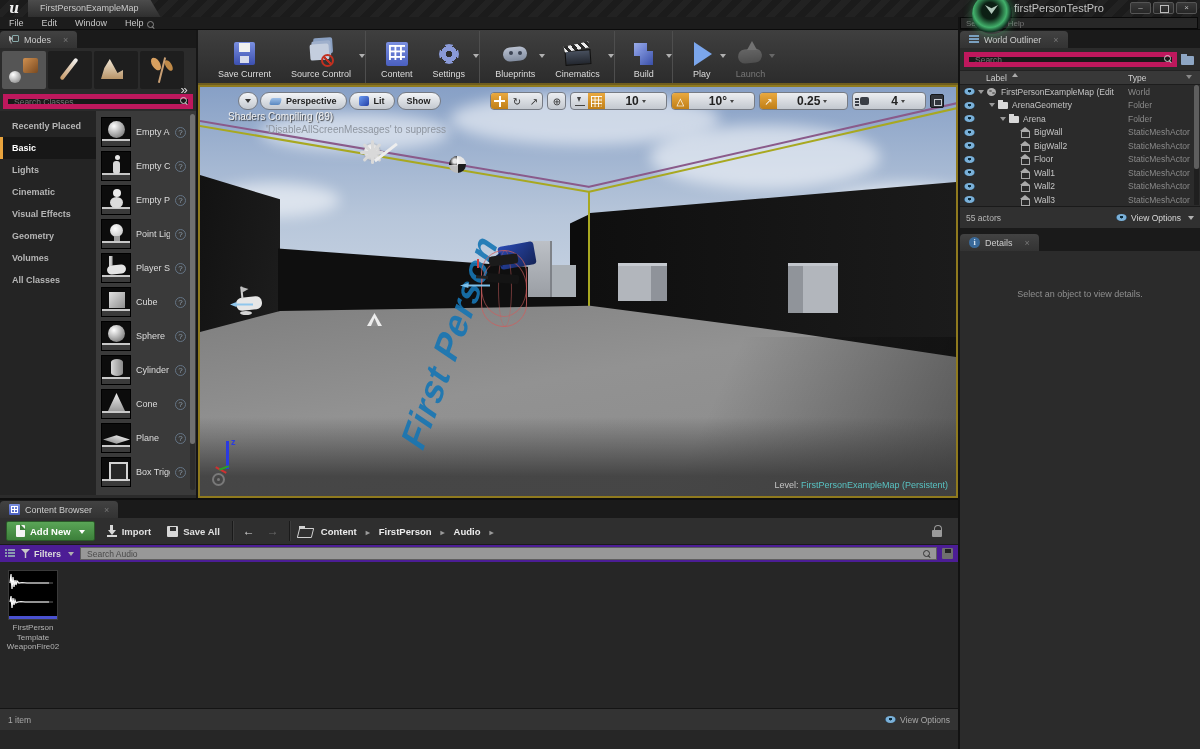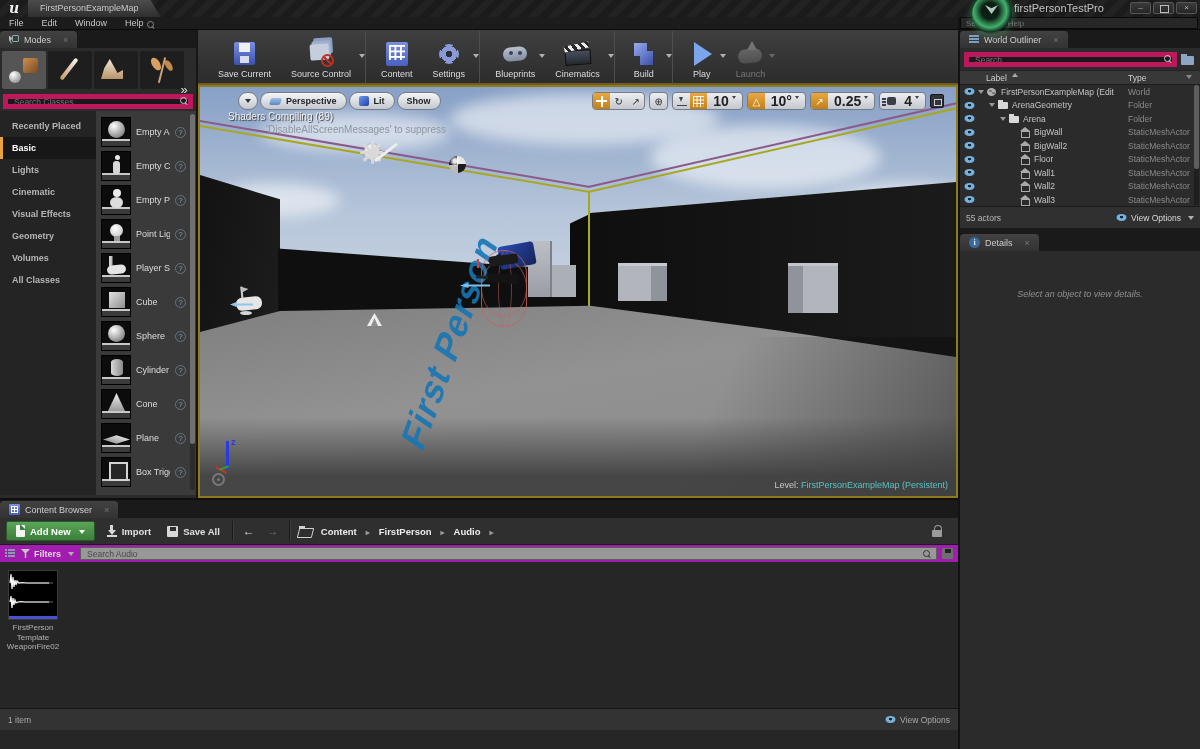--- a/index.html
+++ b/index.html
@@ -200,21 +200,21 @@
     padding:0 9px; gap:5px; }
   .vp-pill .dcaret { width:0; height:0; border:3px solid transparent; border-top:4px solid #333; margin-top:3px; }
   .persp-ico { width:11px; height:7px; background:linear-gradient(#9ec0e8,#5a88c0); border-radius:2px; transform:skewX(-16deg); }
   .lit-ico { width:10px; height:10px; background:linear-gradient(135deg,#6a9af0,#2440a8); border-radius:2px; }
   .vp-tools { position:absolute; right:12px; top:5px; display:flex; gap:4px; align-items:center; z-index:5; }
   .tool-group { display:flex; background:linear-gradient(#eceef1,#c3c8cf); border:1px solid #767b84;
     border-radius:4px; overflow:hidden; height:18px; align-items:stretch; }
   .tool { min-width:17px; display:flex; align-items:center; justify-content:center; font-size:10px;
     color:#2e2e2e; padding:0 2px; }
   .tool.active { background:linear-gradient(#eaa93f,#c07f17); color:#fff; }
-  .tool-val { display:flex; font-weight:bold; font-size:14px; color:#222; padding:0 6px; gap:3px; }
+  .tool-val { display:flex; align-items:center; font-weight:bold; font-size:12px; color:#222; padding:0 20px; gap:3px; }
   .tool-val .dcaret { width:0; height:0; border:2.5px solid transparent; border-top:3.5px solid #444; margin-top:3px; }
   .move-ico { position:relative; width:11px; height:11px; }
   .move-ico::before { content:""; position:absolute; left:0; top:4.5px; width:11px; height:2px; background:currentColor; }
   .move-ico::after { content:""; position:absolute; left:4.5px; top:0; width:2px; height:11px; background:currentColor; }
   .grid-ico { width:11px; height:11px;
     background-image:linear-gradient(currentColor 1px, transparent 1px),linear-gradient(90deg, currentColor 1px, transparent 1px);
     background-size:3.6px 3.6px; }
   .surf-ico { width:10px; height:10px; position:relative; }
   .surf-ico::before { content:""; position:absolute; left:0; bottom:0; width:10px; height:1.5px; background:#444; }
   .surf-ico::after { content:""; position:absolute; left:2.5px; top:1px; width:0; height:0;
@@ -328,21 +328,21 @@
   .o-type { position:absolute; left:168px; width:66px; white-space:nowrap; overflow:hidden; color:#8a8a8a; }
   .wo-scroll { position:absolute; right:1px; top:0; width:5px; height:120px; background:#1f1f1f; }
   .wo-scroll::after { content:""; position:absolute; left:0; top:0; width:5px; height:84px; background:#5e5e5e; border-radius:2px; }
   .wo-footer { height:22px; background:#303030; border-top:1px solid #1a1a1a; display:flex; align-items:center;
     padding:0 6px; font-size:8.5px; color:#b8b8b8; }
   .view-options { margin-left:auto; display:flex; align-items:center; gap:4px; color:#d8d8d8; }
   .h-split { height:5px; background:#1a1a1a; }
   .details-tab-ico { width:11px; height:11px; border-radius:50%; background:#3a6a9a; color:#dce8f4;
     font-size:8px; font-weight:bold; text-align:center; line-height:11px; }
   .details-tab-ico::after { content:"i"; font-family:"Liberation Serif", serif; }
-  .details-msg { margin-top:38px; text-align:center; color:#8f8f8f; font-size:9px;font-style:italic; }
+  .details-msg { margin-top:38px; text-align:center; color:#8f8f8f; font-size:9px; }
   
   .content-browser { position:absolute; left:0; top:498px; width:958px; height:251px; background:#262626;
     border-top:2px solid #0f0f0f; }
   .cb-tab-ico { width:11px; height:11px; background:linear-gradient(#7a8fe0,#4a5fc0); border-radius:1px; position:relative; }
   .cb-tab-ico::after { content:""; position:absolute; left:2px; top:2px; width:7px; height:7px;
     background-image:linear-gradient(#fff 1px, transparent 1px),linear-gradient(90deg,#fff 1px, transparent 1px);
     background-size:3px 3px; }
   .cb-toolbar { height:27px; background:#2f2f2f; border-bottom:1px solid #1b1b1b; display:flex; align-items:center;
     padding:0 6px; gap:8px; }
   .btn-addnew { display:flex; align-items:center; gap:5px; height:20px; padding:0 9px;
@@ -366,21 +366,21 @@
   .openfolder-ico::before { content:""; position:absolute; left:0; top:2px; width:13px; height:8px;
     border:1.4px solid #d0d0d0; border-radius:1px; transform:skewX(-14deg); }
   .openfolder-ico::after { content:""; position:absolute; left:1px; top:0; width:6px; height:3px; background:#d0d0d0; }
   .crumbs { display:flex; align-items:center; gap:9px; }
   .crumb { color:#ececec; font-weight:bold; font-size:9.5px; }
   .crumb::after { content:"\25B8"; color:#9a9a9a; margin-left:9px; font-size:8px; }
   .lock-ico { margin-left:auto; margin-right:10px; width:10px; height:12px; position:relative; }
   .lock-ico::before { content:""; position:absolute; left:2px; top:0; width:6px; height:6px;
     border:1.5px solid #9a9a9a; border-bottom:none; border-radius:4px 4px 0 0; }
   .lock-ico::after { content:""; position:absolute; left:0; top:5px; width:10px; height:7px; background:#9a9a9a; border-radius:1px; }
-  .cb-filterrow { height:17px; background:#a21caf; display:flex; align-items:center; padding:0 5px; gap:6px; }
+  .cb-filterrow { height:17px; background:#4c1d95; display:flex; align-items:center; padding:0 5px; gap:6px; }
   .list-ico { width:10px; height:9px; position:relative; }
   .list-ico::before { content:""; position:absolute; left:3px; top:0; width:7px; height:1.5px; background:#8a9ab0;
     box-shadow:0 3px 0 #8a9ab0, 0 6px 0 #8a9ab0; }
   .list-ico::after { content:""; position:absolute; left:0; top:0; width:1.5px; height:1.5px; background:#8a9ab0;
     box-shadow:0 3px 0 #8a9ab0, 0 6px 0 #8a9ab0; }
   .funnel-ico { width:9px; height:9px; background:#c8c8c8; clip-path:polygon(0 0,100% 0,58% 45%,58% 100%,42% 100%,42% 45%); }
   .filters-btn { display:flex; align-items:center; gap:4px; color:#dcdcdc; font-weight:bold; font-size:9px; }
   .cb-search-wrap { position:relative; flex:1; display:flex; align-items:center; }
   .cb-search { flex:1; height:13px; background:#989898; border:1px solid #5f5f5f; color:#3d3d3d;
     font-size:8.5px; padding:0 16px 0 6px; font-family:"Liberation Sans", sans-serif; }

